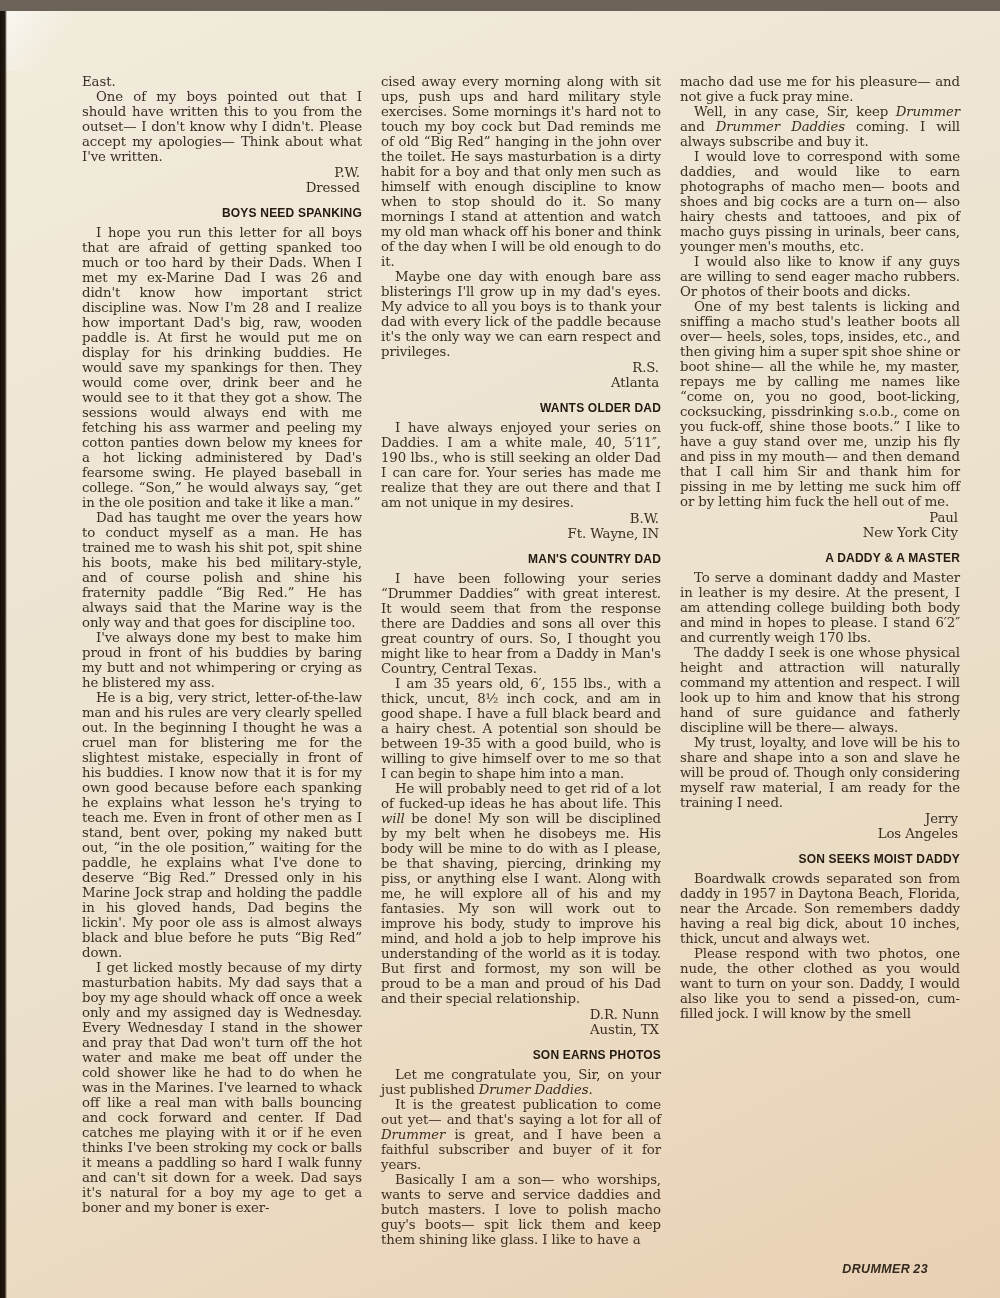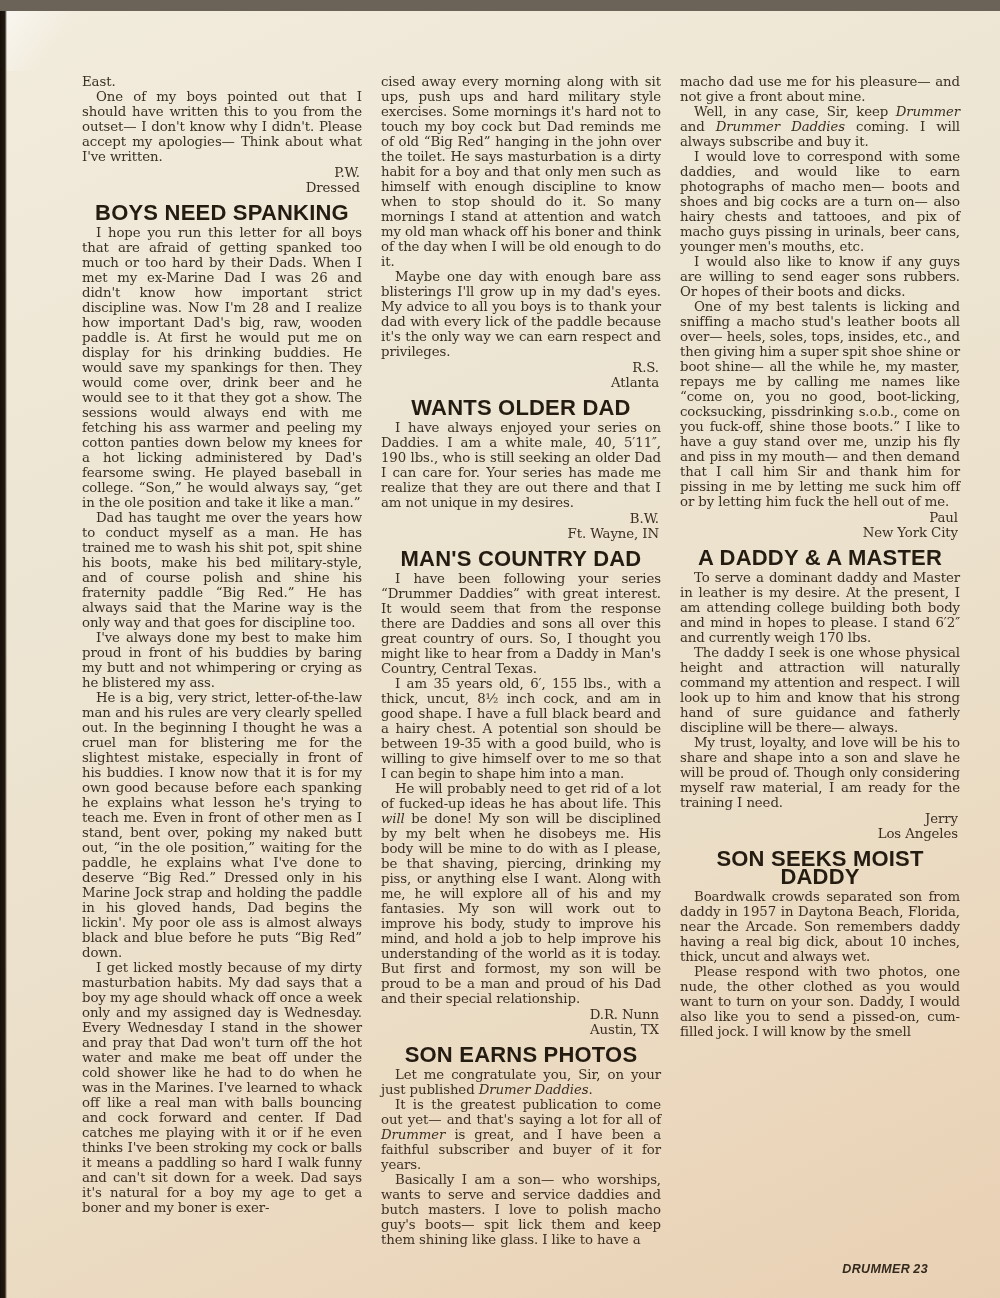--- a/index.html
+++ b/index.html
@@ -35,23 +35,23 @@
     font-size: 13.3px; line-height: 15px;
     letter-spacing: -0.1px;
     color: #3b2f23;
     text-align: justify;
     hyphens: auto; -webkit-hyphens: auto;
   }
   .para { margin: 0; text-indent: 14px; }
   .para.noindent { text-indent: 0; }
   .heading {
     font-family: "Liberation Sans", sans-serif;
-    font-weight: bold; font-size: 22px; line-height: 18px;
+    font-weight: bold; font-size: 12px; line-height: 18px;
     letter-spacing: 0.2px; color: #241b11;
-    margin: 9px 0 3px 0; text-align: center; text-indent: 0;
+    margin: 9px 0 3px 0; text-align: right; text-indent: 0;
   }
   .sig { text-align: right; padding-right: 2px; margin: 1px 0 2px 0; }
   .sig div { line-height: 15px; text-align: right; }
   .footer {
     position: absolute; right: 72px; bottom: 33px;
     font-family: "Liberation Sans", sans-serif;
     font-style: italic; font-weight: bold;
     font-size: 12.5px; color: #352a1e; letter-spacing: 0.4px;
   }
   .footer .pageno { margin-left: 3px; }
@@ -100,24 +100,24 @@
         <div class="sig">
           <div>D.R. Nunn</div>
           <div>Austin, TX</div>
         </div>
         <div class="heading">SON EARNS PHOTOS</div>
         <p class="para">Let me congratulate you, Sir, on your just published <i>Drumer Daddies</i>.</p>
         <p class="para">It is the greatest publication to come out yet— and that's saying a lot for all of <i>Drummer</i> is great, and I have been a faithful subscriber and buyer of it for years.</p>
         <p class="para">Basically I am a son— who worships, wants to serve and service daddies and butch masters. I love to polish macho guy's boots— spit lick them and keep them shining like glass. I like to have a</p>
       </div>
     <div class="col">
-        <p class="para noindent">macho dad use me for his pleasure— and not give a front about mine.</p>
+        <p class="para noindent">macho dad use me for his pleasure— and not give a fuck pray mine.</p>
         <p class="para">Well, in any case, Sir, keep <i>Drummer</i> and <i>Drummer Daddies</i> coming. I will always subscribe and buy it.</p>
         <p class="para">I would love to correspond with some daddies, and would like to earn photographs of macho men— boots and shoes and big cocks are a turn on— also hairy chests and tattooes, and pix of macho guys pissing in urinals, beer cans, younger men's mouths, etc.</p>
-        <p class="para">I would also like to know if any guys are willing to send eager sons rubbers. Or hopes of their boots and dicks.</p>
+        <p class="para">I would also like to know if any guys are willing to send eager macho rubbers. Or photos of their boots and dicks.</p>
         <p class="para">One of my best talents is licking and sniffing a macho stud's leather boots all over— heels, soles, tops, insides, etc., and then giving him a super spit shoe shine or boot shine— all the while he, my master, repays me by calling me names like “come on, you no good, boot-licking, cocksucking, pissdrinking s.o.b., come on you fuck-off, shine those boots.” I like to have a guy stand over me, unzip his fly and piss in my mouth— and then demand that I call him Sir and thank him for pissing in me by letting me suck him off or by letting him fuck the hell out of me.</p>
         <div class="sig">
           <div>Paul</div>
           <div>New York City</div>
         </div>
         <div class="heading">A DADDY &amp; A MASTER</div>
         <p class="para">To serve a dominant daddy and Master in leather is my desire. At the present, I am attending college building both body and mind in hopes to please. I stand 6′2″ and currently weigh 170 lbs.</p>
         <p class="para">The daddy I seek is one whose physical height and attraction will naturally command my attention and respect. I will look up to him and know that his strong hand of sure guidance and fatherly discipline will be there— always.</p>
         <p class="para">My trust, loyalty, and love will be his to share and shape into a son and slave he will be proud of. Though only considering myself raw material, I am ready for the training I need.</p>
         <div class="sig">

